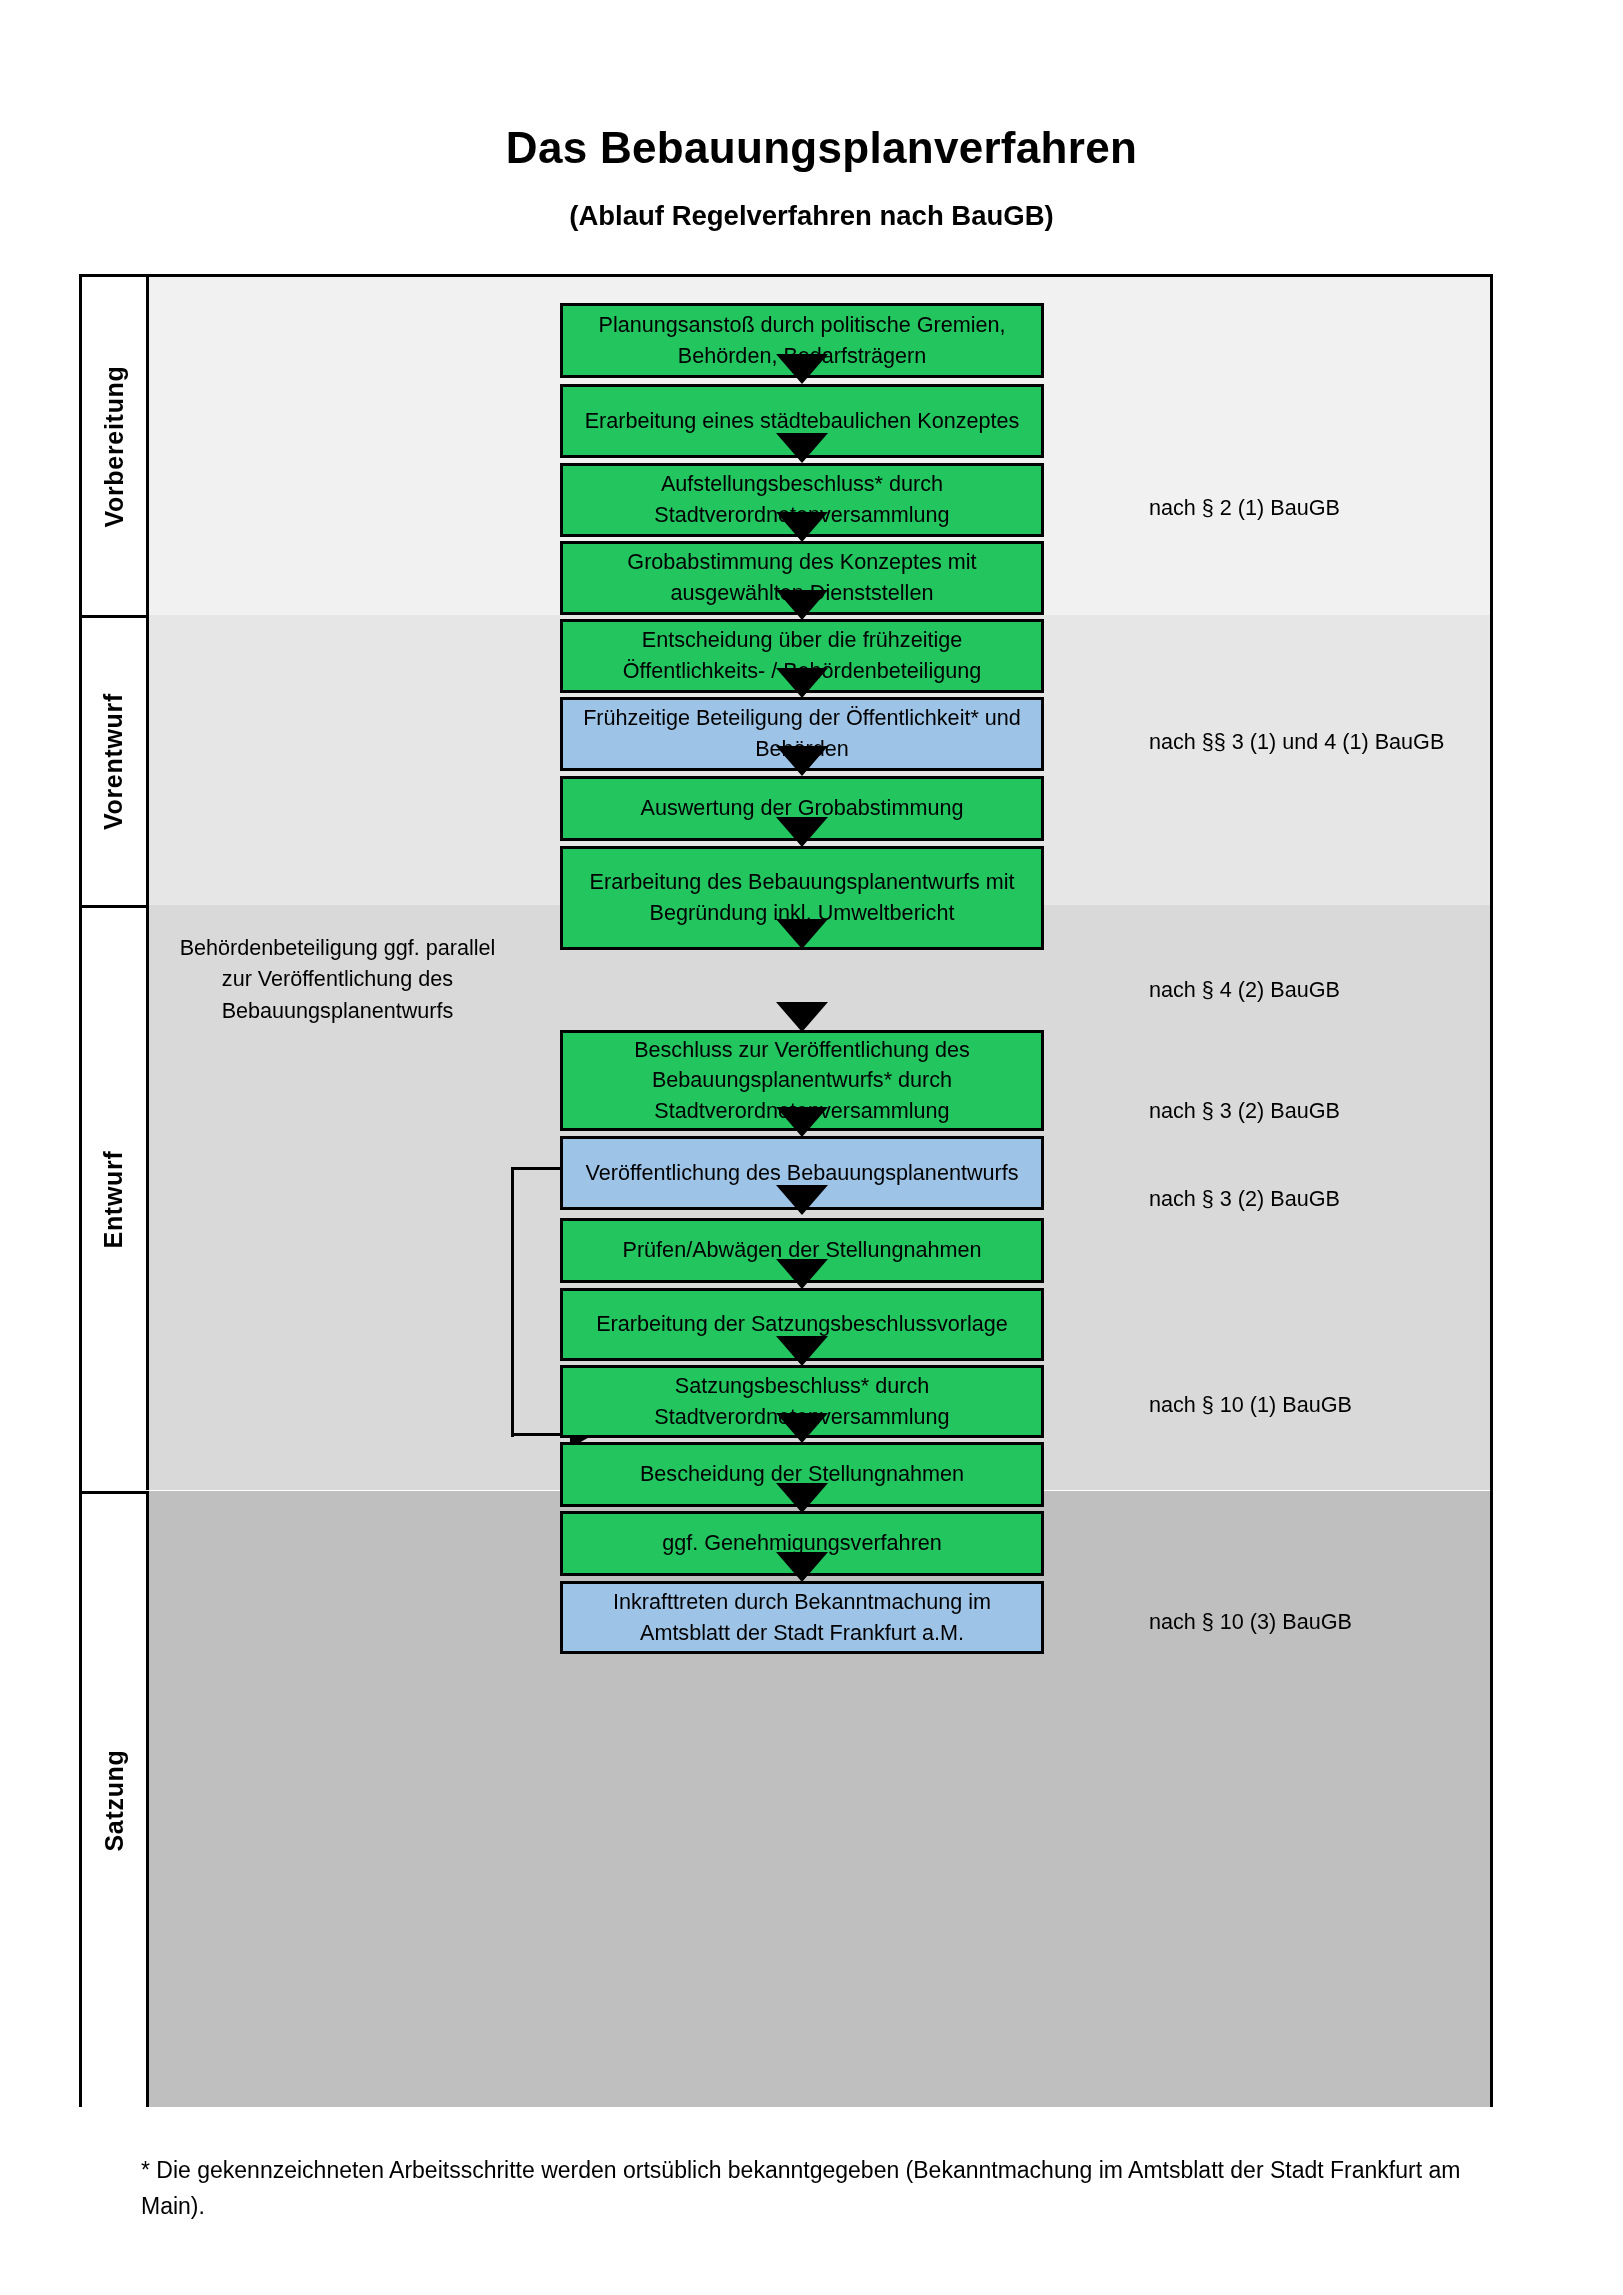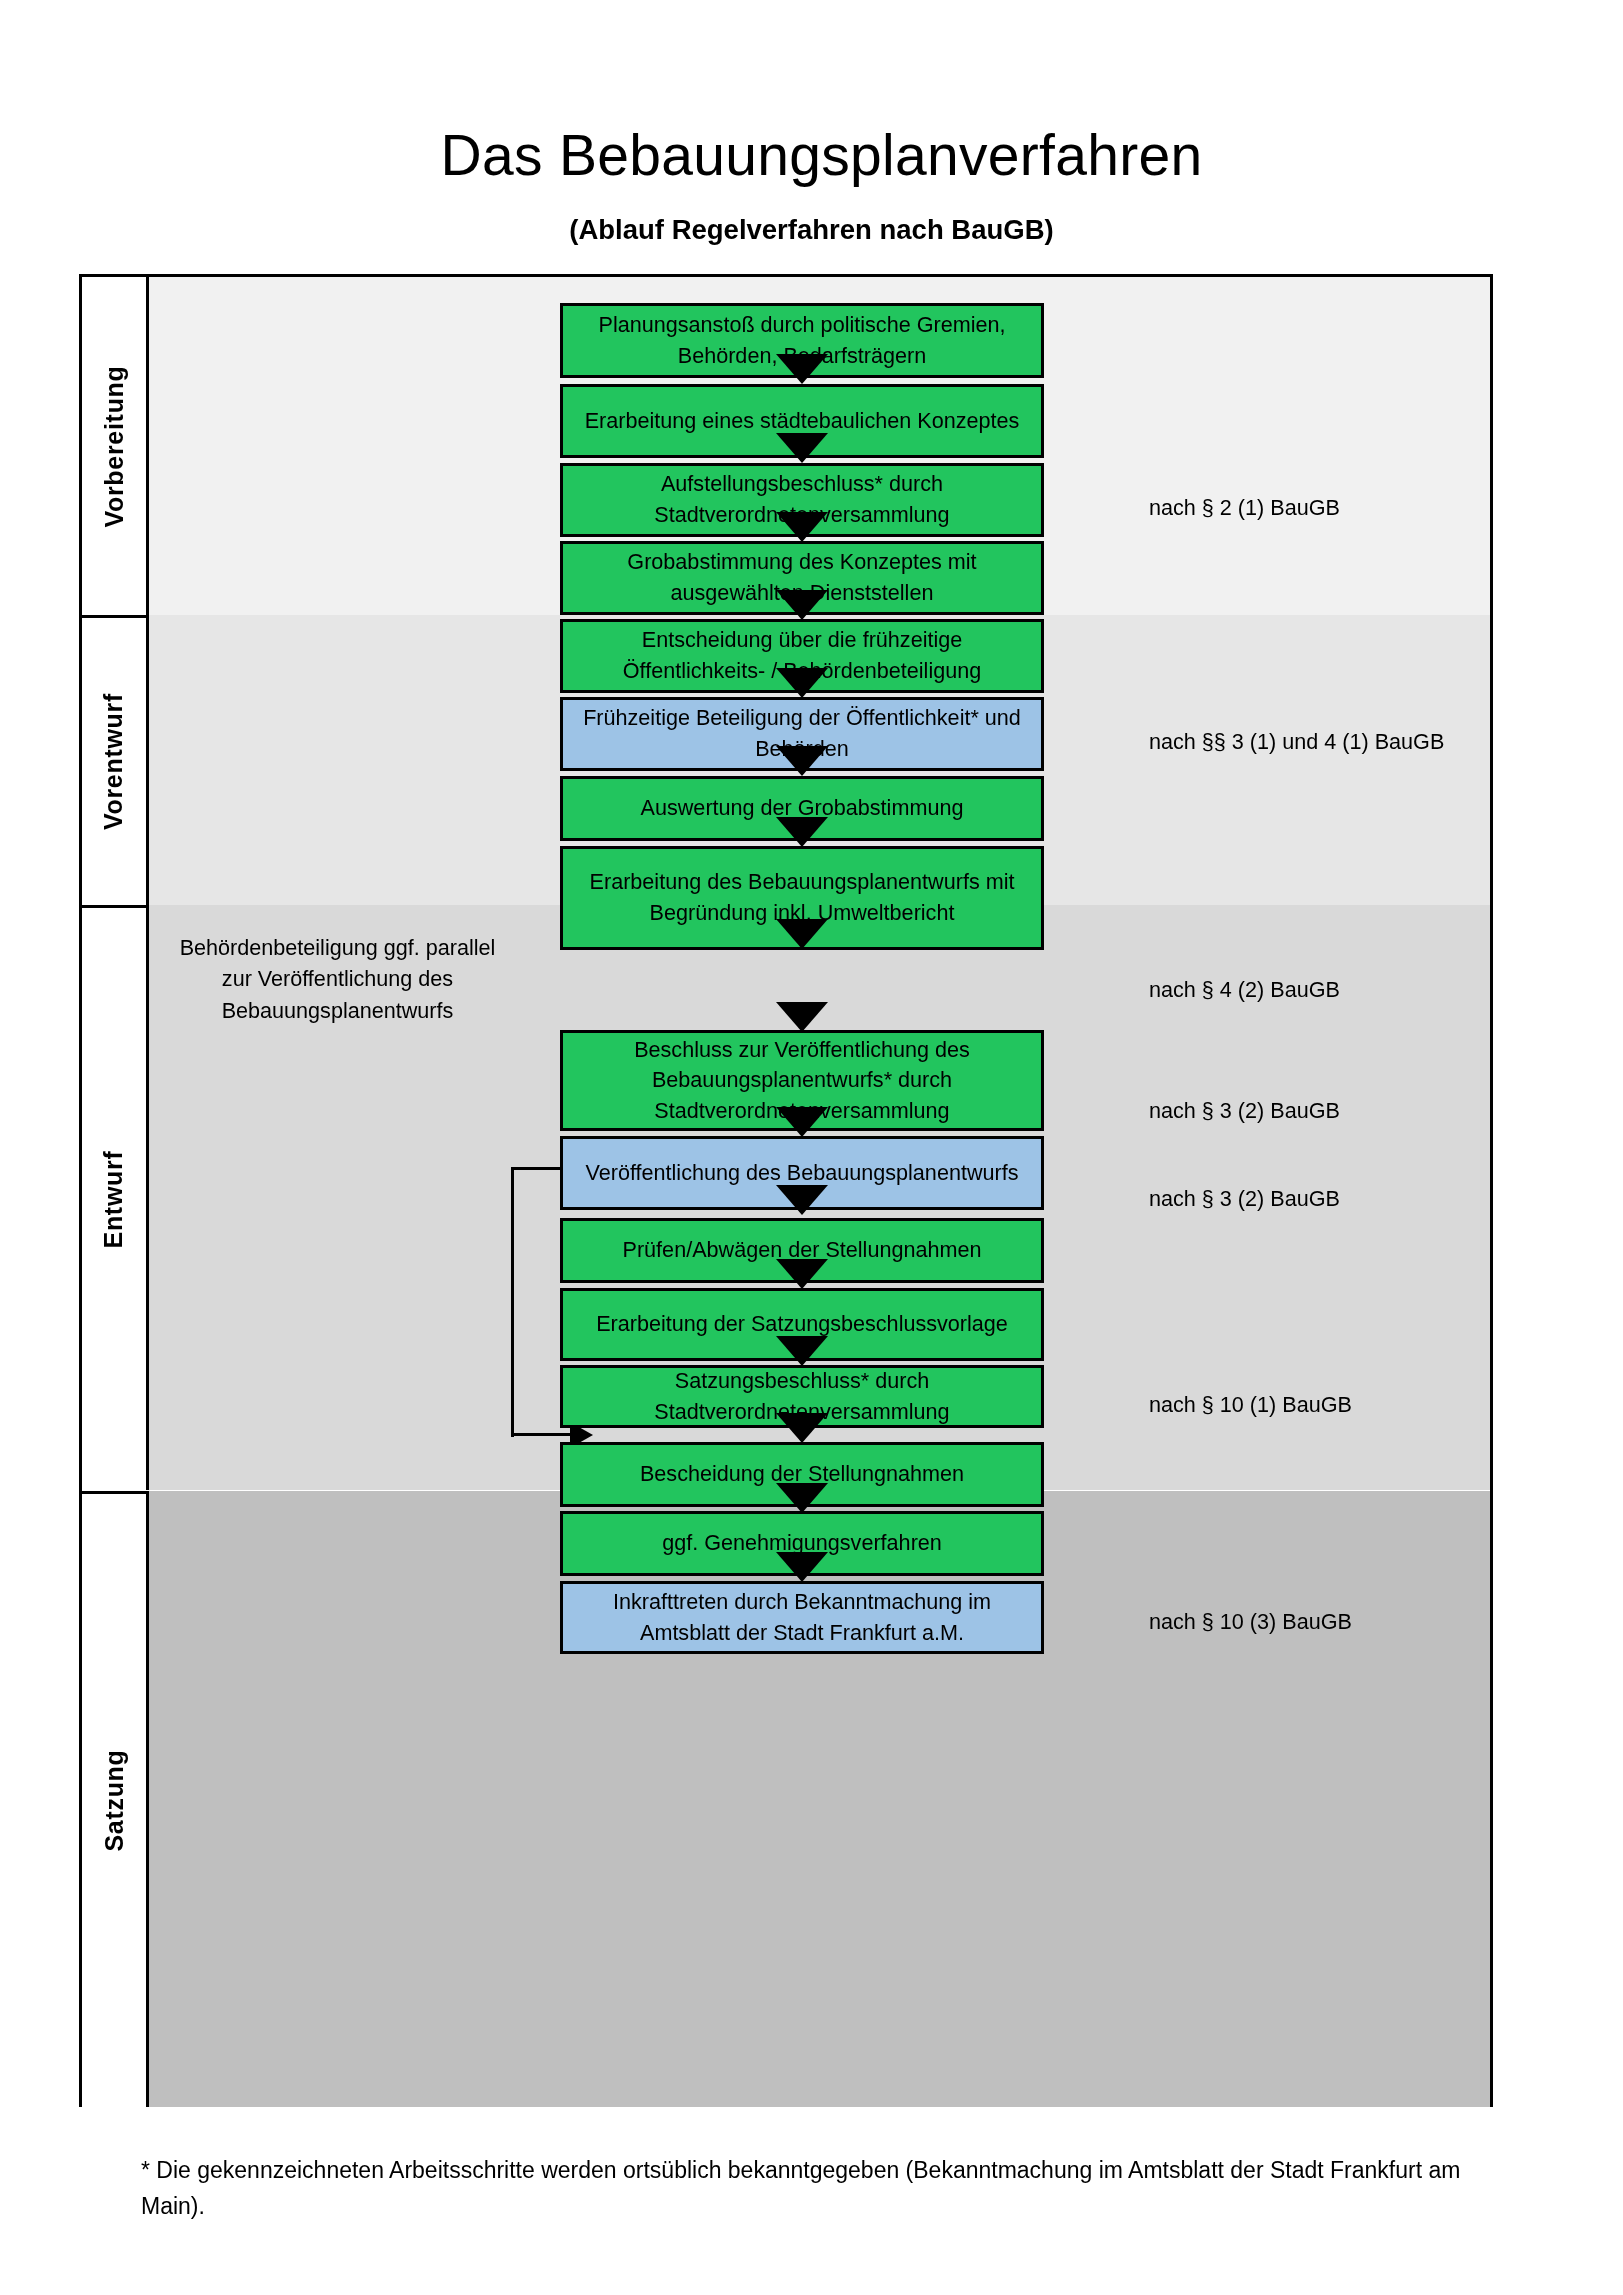--- a/index.html
+++ b/index.html
@@ -5,21 +5,21 @@
   html,body{margin:0;padding:0;background:#ffffff;}
   body{
     width:1623px;height:2295px;position:relative;overflow:hidden;
     font-family:"Liberation Sans", sans-serif;
     color:#000;
     -webkit-font-smoothing:antialiased;
   }
 
   
   #title-block{position:absolute;left:0;top:124px;width:1623px;text-align:center;}
-  #main-title{font-size:57px;font-weight:normal;letter-spacing:0.3px;line-height:1.1;padding-left:20px;}
+  #main-title{font-size:44px;font-weight:bold;letter-spacing:0.3px;line-height:1.1;padding-left:20px;}
   #sub-title{font-size:27.5px;font-weight:bold;margin-top:27.5px;}
 
   
   #frame{
     position:absolute;left:79px;top:274px;width:1414px;height:1833px;
     border:3.3px solid #000;box-sizing:border-box;
   }
 
   
   .band{position:absolute;left:67px;right:0;box-sizing:border-box;}
@@ -184,21 +184,21 @@
   <div class="pbox" style="top:941px;height:65px">
     <span>Prüfen/Abwägen der Stellungnahmen</span>
   </div>
   <div class="arrow-down" style="left:694px;top:982px"></div>
 
   <div class="pbox" style="top:1011px;height:73px">
     <span>Erarbeitung der Satzungsbeschlussvorlage</span>
   </div>
   <div class="arrow-down" style="left:694px;top:1059px"></div>
 
-  <div class="pbox" style="top:1088px;height:63px">
+  <div class="pbox" style="top:1088px;height:73px">
     <span><b>Satzungsbeschluss*</b><span> durch Stadtverordnetenversammlung</span></span>
   </div>
   <div class="arrow-down" style="left:694px;top:1136px"></div>
 
   <div class="pbox" style="top:1165px;height:65px">
     <span>Bescheidung der Stellungnahmen</span>
   </div>
   <div class="arrow-down" style="left:694px;top:1206px"></div>
 
   <div class="pbox" style="top:1234px;height:65px">

